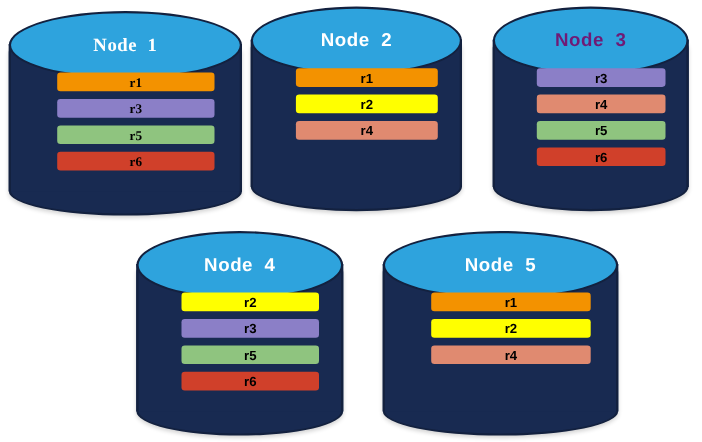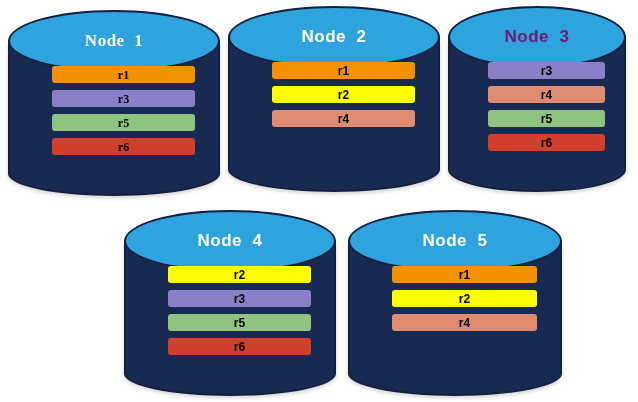--- a/index.html
+++ b/index.html
@@ -131,21 +131,21 @@
         <div class="cyl-top" style="background: rgb(46, 163, 221); border-color: rgb(19, 33, 63);"></div>
       </div>
       <div class="node-title" style="color: rgb(255, 255, 255);">Node  1</div>
       <div class="records">
         <div class="record" style="background: rgb(243, 146, 0);">r1</div>
         <div class="record" style="background: rgb(139, 127, 199);">r3</div>
         <div class="record" style="background: rgb(143, 196, 127);">r5</div>
         <div class="record" style="background: rgb(208, 64, 42);">r6</div>
       </div>
     </div>
-    <div class="node" style="left: 228px; top: 6px; width: 212px; height: 186px;">
+    <div class="node" style="left: 228px; top: 6px; width: 192px; height: 186px;">
       <div class="cyl">
         <div class="cyl-body" style="background: rgb(24, 42, 81); border-color: rgb(19, 33, 63);"></div>
         <div class="cyl-side" style="background: rgb(24, 42, 81); border-left-color: rgb(19, 33, 63); border-right-color: rgb(19, 33, 63);"></div>
         <div class="cyl-top" style="background: rgb(46, 163, 221); border-color: rgb(19, 33, 63);"></div>
       </div>
       <div class="node-title" style="color: rgb(255, 255, 255);">Node  2</div>
       <div class="records">
         <div class="record" style="background: rgb(243, 146, 0);">r1</div>
         <div class="record" style="background: rgb(255, 255, 0);">r2</div>
         <div class="record" style="background: rgb(224, 138, 112);">r4</div>
@@ -158,21 +158,21 @@
         <div class="cyl-top" style="background: rgb(46, 163, 221); border-color: rgb(19, 33, 63);"></div>
       </div>
       <div class="node-title" style="color: #701a75;">Node  3</div>
       <div class="records">
         <div class="record" style="background: rgb(139, 127, 199);">r3</div>
         <div class="record" style="background: rgb(224, 138, 112);">r4</div>
         <div class="record" style="background: rgb(143, 196, 127);">r5</div>
         <div class="record" style="background: rgb(208, 64, 42);">r6</div>
       </div>
     </div>
-    <div class="node" style="left: 124px; top: 210px; width: 212px; height: 186px;">
+    <div class="node" style="left: 124px; top: 210px; width: 188px; height: 186px;">
       <div class="cyl">
         <div class="cyl-body" style="background: rgb(24, 42, 81); border-color: rgb(19, 33, 63);"></div>
         <div class="cyl-side" style="background: rgb(24, 42, 81); border-left-color: rgb(19, 33, 63); border-right-color: rgb(19, 33, 63);"></div>
         <div class="cyl-top" style="background: rgb(46, 163, 221); border-color: rgb(19, 33, 63);"></div>
       </div>
       <div class="node-title" style="color: rgb(255, 255, 255);">Node  4</div>
       <div class="records">
         <div class="record" style="background: rgb(255, 255, 0);">r2</div>
         <div class="record" style="background: rgb(139, 127, 199);">r3</div>
         <div class="record" style="background: rgb(143, 196, 127);">r5</div>

